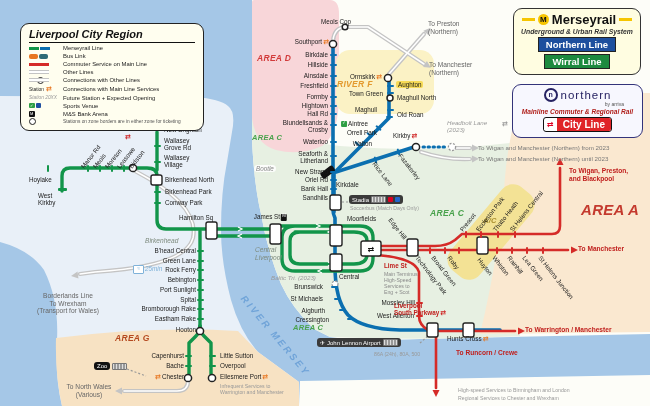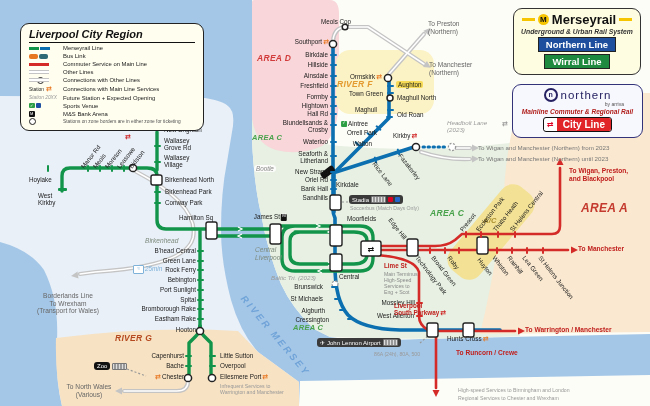--- a/index.html
+++ b/index.html
@@ -36,21 +36,21 @@
   .nr{font:bold 8px "DejaVu Sans",sans-serif;fill:#111}
   
   .lbl{position:absolute;font:6.3px/1.15 "Liberation Sans",sans-serif;color:#1a1a1a;
        white-space:pre-line;z-index:5}
   .ra{text-align:right}
   .ctr{text-align:center}
   .red{color:#C0201E;font-weight:bold}
   .b{font-weight:bold}
   .area{font:italic bold 8.5px "Liberation Sans",sans-serif;letter-spacing:.3px}
   .area.sm{font-size:7.5px}
-  .area.lg{font-size:12px}
+  .area.lg{font-size:15px}
   .dest{font-size:6.6px;color:#666}
   .dest.red{color:#C0201E;font-weight:bold}
   .dest.s{font-size:6.2px;color:#777}
   .note{font-size:5.2px;color:#999}
   .note.dk{color:#8a8a8a}
   .future{font-size:6.2px;color:#9a9a9a;font-style:italic}
   .it{font-style:italic;color:#7d8a7d;font-size:6.6px}
   .river{font:italic bold 9.5px "Liberation Sans",sans-serif;color:#6FA3D8;letter-spacing:2.5px;z-index:3}
   .pill{background:rgba(255,255,255,.85);border-radius:4px;padding:0 2px;font-style:italic;color:#888}
   .hl{background:#F7DB57;padding:0 2px;border-radius:2px}
@@ -240,21 +240,21 @@
   </svg>
 
   <div id="labels">
       <div class="lbl area" style="left: 108px; top: 108px; color: rgb(14, 143, 168);"><span>AREA B</span></div>
       <div class="lbl area" style="left: 257px; top: 53px; color: rgb(210, 59, 59);"><span>AREA D</span></div>
       <div class="lbl area" style="left: 337px; top: 79px; color: rgb(227, 154, 46);"><span>RIVER F</span></div>
       <div class="lbl area sm" style="left: 252px; top: 133px; color: rgb(73, 162, 76);"><span>AREA C</span></div>
       <div class="lbl area" style="left: 430px; top: 208px; color: rgb(73, 162, 76);"><span>AREA C</span></div>
       <div class="lbl area sm" style="left: 293px; top: 323px; color: rgb(73, 162, 76);"><span>AREA C</span></div>
       <div class="lbl area lg" style="left: 581px; top: 201px; color: rgb(196, 58, 46);"><span>AREA A</span></div>
-      <div class="lbl area" style="left: 115px; top: 333px; color: rgb(181, 73, 31);"><span>RIVER G</span></div>
+      <div class="lbl area" style="left: 115px; top: 333px; color: rgb(181, 73, 31);"><span>AREA G</span></div>
       <div class="lbl area sm" style="left: 483px; top: 216px; color: rgb(169, 143, 47);"><span>A/C</span></div>
       <div class="lbl river" style="left: 243px; top: 291px; transform: rotate(50deg); transform-origin: 0px 50%;"><span>RIVER MERSEY</span></div>
       <div class="lbl st" style="left: 321px; top: 18px;"><span>Meols Cop</span></div>
       <div class="lbl dest" style="left: 428px; top: 20px;"><span>To Preston
 (Northern)</span></div>
       <div class="lbl dest" style="left: 429px; top: 61px;"><span>To Manchester
 (Northern)</span></div>
       <div class="lbl dest s" style="left: 478px; top: 144px;"><span>To Wigan and Manchester (Northern) from 2023</span></div>
       <div class="lbl dest s" style="left: 478px; top: 155px;"><span>To Wigan and Manchester (Northern) until 2023</span></div>
       <div class="lbl future" style="left: 447px; top: 119px;"><span>Headbolt Lane

